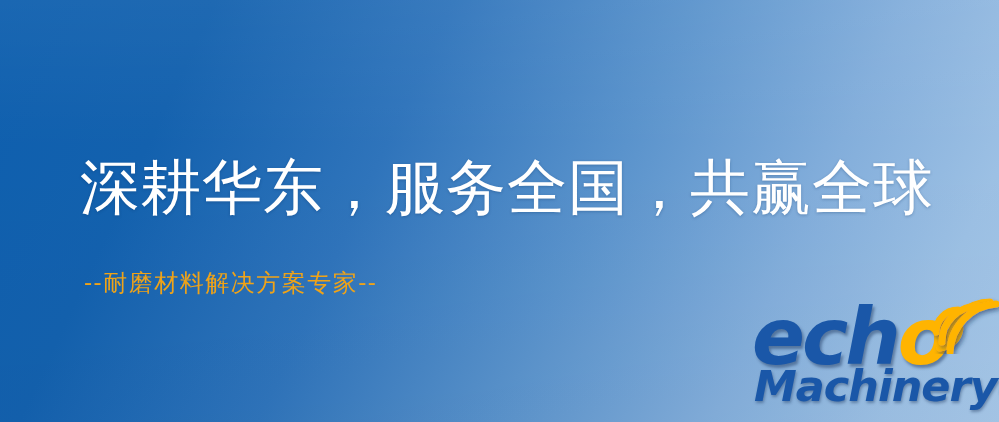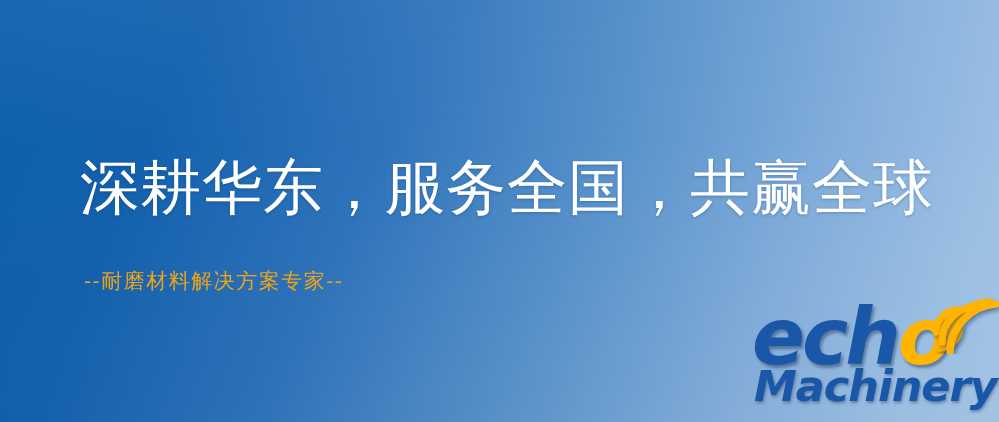--- a/index.html
+++ b/index.html
@@ -51,21 +51,21 @@
     color: #ffffff;
     white-space: nowrap;
     text-shadow: 0 1px 3px rgba(10,50,100,0.30);
   }
 
   #subtitle {
     position: absolute;
     left: 84px;
     top: 267px;
     font-family: "DejaVu Serif", "Liberation Serif", serif;
-    font-size: 21px;
+    font-size: 24px;
     letter-spacing: 1.5px;
     color: #efa318;
     white-space: nowrap;
   }
 
   
   #logo {
     position: absolute;
     left: 748px;
     top: 296px;

